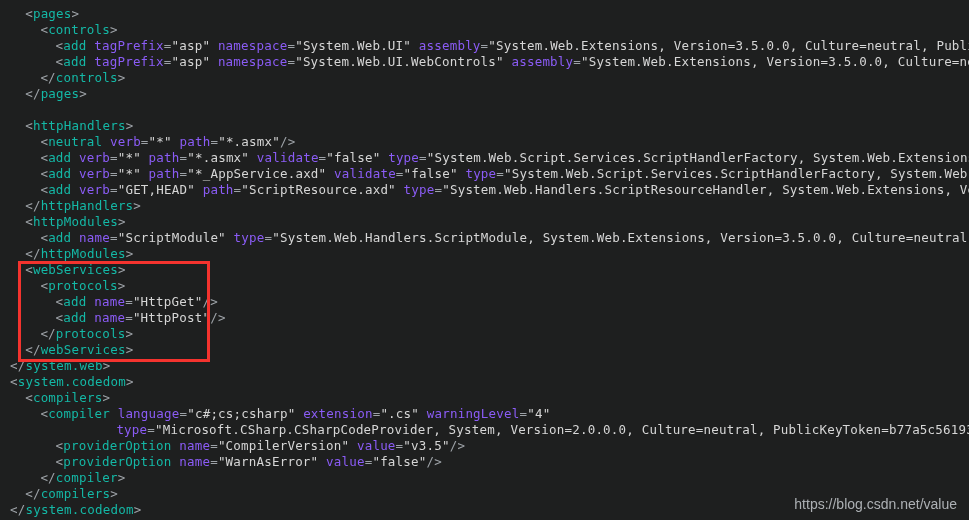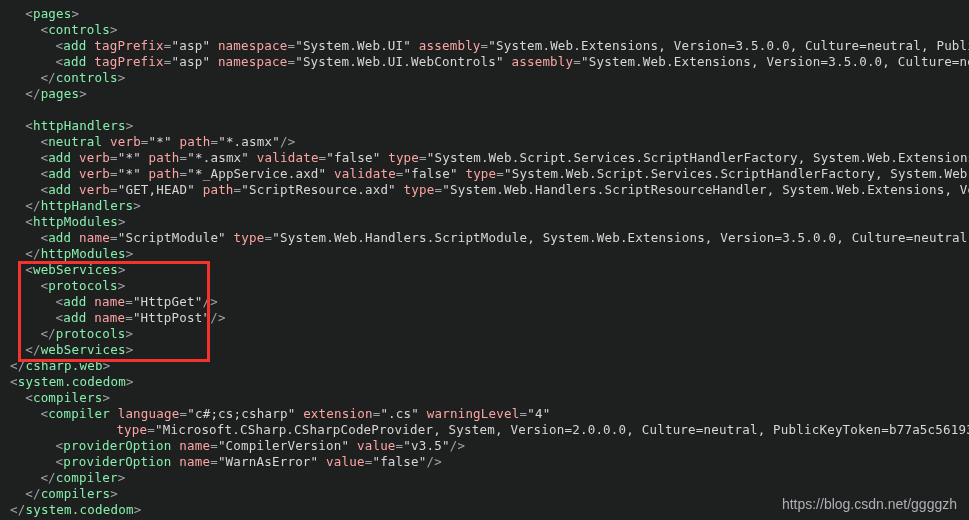--- a/index.html
+++ b/index.html
@@ -27,22 +27,22 @@
     height: 16px;
     line-height: 16px;
     font-size: 12.5px;
     white-space: pre;
     overflow: hidden;
     color: #9aa0a6;
     letter-spacing: 0.2px;
   }
   
   .p  { color: #9ea3a8; }   
-  .t  { color: #86efac; }   
-  .a  { color: #fca5a5; }   
+  .t  { color: #14b8a6; }   
+  .a  { color: #8b5cf6; }   
   .v  { color: #d6d6d6; }   
   .eq { color: #9ea3a8; }   
 
   
   #annotation-box {
     position: absolute;
     box-sizing: border-box;
     border: 3px solid #f4332e;
     background: transparent;
     pointer-events: none;
@@ -82,29 +82,29 @@
       <div class="ln" style="position: absolute; left: 0px; top: 198px; width: 969px; padding-left: 25.2px;"><span class="p">&lt;/</span><span class="t">httpHandlers</span><span class="p">&gt;</span></div>
       <div class="ln" style="position: absolute; left: 0px; top: 214px; width: 969px; padding-left: 25.2px;"><span class="p">&lt;</span><span class="t">httpModules</span><span class="p">&gt;</span></div>
       <div class="ln" style="position: absolute; left: 0px; top: 230px; width: 969px; padding-left: 40.4px;"><span class="p">&lt;</span><span class="t">add</span> <span class="a">name</span><span class="eq">=</span><span class="v">"ScriptModule"</span> <span class="a">type</span><span class="eq">=</span><span class="v">"System.Web.Handlers.ScriptModule, System.Web.Extensions, Version=3.5.0.0, Culture=neutral, PublicKeyToken=31BF3856AD364E35"</span></div>
       <div class="ln" style="position: absolute; left: 0px; top: 246px; width: 969px; padding-left: 25.2px;"><span class="p">&lt;/</span><span class="t">httpModules</span><span class="p">&gt;</span></div>
       <div class="ln" style="position: absolute; left: 0px; top: 262px; width: 969px; padding-left: 25.2px;"><span class="p">&lt;</span><span class="t">webServices</span><span class="p">&gt;</span></div>
       <div class="ln" style="position: absolute; left: 0px; top: 278px; width: 969px; padding-left: 40.4px;"><span class="p">&lt;</span><span class="t">protocols</span><span class="p">&gt;</span></div>
       <div class="ln" style="position: absolute; left: 0px; top: 294px; width: 969px; padding-left: 55.6px;"><span class="p">&lt;</span><span class="t">add</span> <span class="a">name</span><span class="eq">=</span><span class="v">"HttpGet"</span><span class="p">/</span><span class="p">&gt;</span></div>
       <div class="ln" style="position: absolute; left: 0px; top: 310px; width: 969px; padding-left: 55.6px;"><span class="p">&lt;</span><span class="t">add</span> <span class="a">name</span><span class="eq">=</span><span class="v">"HttpPost"</span><span class="p">/</span><span class="p">&gt;</span></div>
       <div class="ln" style="position: absolute; left: 0px; top: 326px; width: 969px; padding-left: 40.4px;"><span class="p">&lt;/</span><span class="t">protocols</span><span class="p">&gt;</span></div>
       <div class="ln" style="position: absolute; left: 0px; top: 342px; width: 969px; padding-left: 25.2px;"><span class="p">&lt;/</span><span class="t">webServices</span><span class="p">&gt;</span></div>
-      <div class="ln" style="position: absolute; left: 0px; top: 358px; width: 969px; padding-left: 10px;"><span class="p">&lt;/</span><span class="t">csharp.web</span><span class="p">&gt;</span></div>
+      <div class="ln" style="position: absolute; left: 0px; top: 358px; width: 969px; padding-left: 10px;"><span class="p">&lt;/</span><span class="t">system.web</span><span class="p">&gt;</span></div>
       <div class="ln" style="position: absolute; left: 0px; top: 374px; width: 969px; padding-left: 10px;"><span class="p">&lt;</span><span class="t">system.codedom</span><span class="p">&gt;</span></div>
       <div class="ln" style="position: absolute; left: 0px; top: 390px; width: 969px; padding-left: 25.2px;"><span class="p">&lt;</span><span class="t">compilers</span><span class="p">&gt;</span></div>
       <div class="ln" style="position: absolute; left: 0px; top: 406px; width: 969px; padding-left: 40.4px;"><span class="p">&lt;</span><span class="t">compiler</span> <span class="a">language</span><span class="eq">=</span><span class="v">"c#;cs;csharp"</span> <span class="a">extension</span><span class="eq">=</span><span class="v">".cs"</span> <span class="a">warningLevel</span><span class="eq">=</span><span class="v">"4"</span></div>
       <div class="ln" style="position: absolute; left: 0px; top: 422px; width: 969px; padding-left: 116.4px;"><span class="a">type</span><span class="eq">=</span><span class="v">"Microsoft.CSharp.CSharpCodeProvider, System, Version=2.0.0.0, Culture=neutral, PublicKeyToken=b77a5c561934e089"</span></div>
       <div class="ln" style="position: absolute; left: 0px; top: 438px; width: 969px; padding-left: 55.6px;"><span class="p">&lt;</span><span class="t">providerOption</span> <span class="a">name</span><span class="eq">=</span><span class="v">"CompilerVersion"</span> <span class="a">value</span><span class="eq">=</span><span class="v">"v3.5"</span><span class="p">/</span><span class="p">&gt;</span></div>
       <div class="ln" style="position: absolute; left: 0px; top: 454px; width: 969px; padding-left: 55.6px;"><span class="p">&lt;</span><span class="t">providerOption</span> <span class="a">name</span><span class="eq">=</span><span class="v">"WarnAsError"</span> <span class="a">value</span><span class="eq">=</span><span class="v">"false"</span><span class="p">/</span><span class="p">&gt;</span></div>
       <div class="ln" style="position: absolute; left: 0px; top: 470px; width: 969px; padding-left: 40.4px;"><span class="p">&lt;/</span><span class="t">compiler</span><span class="p">&gt;</span></div>
       <div class="ln" style="position: absolute; left: 0px; top: 486px; width: 969px; padding-left: 25.2px;"><span class="p">&lt;/</span><span class="t">compilers</span><span class="p">&gt;</span></div>
       <div class="ln" style="position: absolute; left: 0px; top: 502px; width: 969px; padding-left: 10px;"><span class="p">&lt;/</span><span class="t">system.codedom</span><span class="p">&gt;</span></div>
     </div>
 
   <div id="annotation-box" style="left: 18px; top: 261px; width: 192px; height: 101px; border-color: rgb(244, 51, 46); border-width: 3px;"></div>
 
-  <div id="watermark" style="color: rgb(185, 189, 193);">https://blog.csdn.net/ggggzh</div>
+  <div id="watermark" style="color: rgb(185, 189, 193);">https://blog.csdn.net/value</div>
 
 </div>
 
 </body></html>

